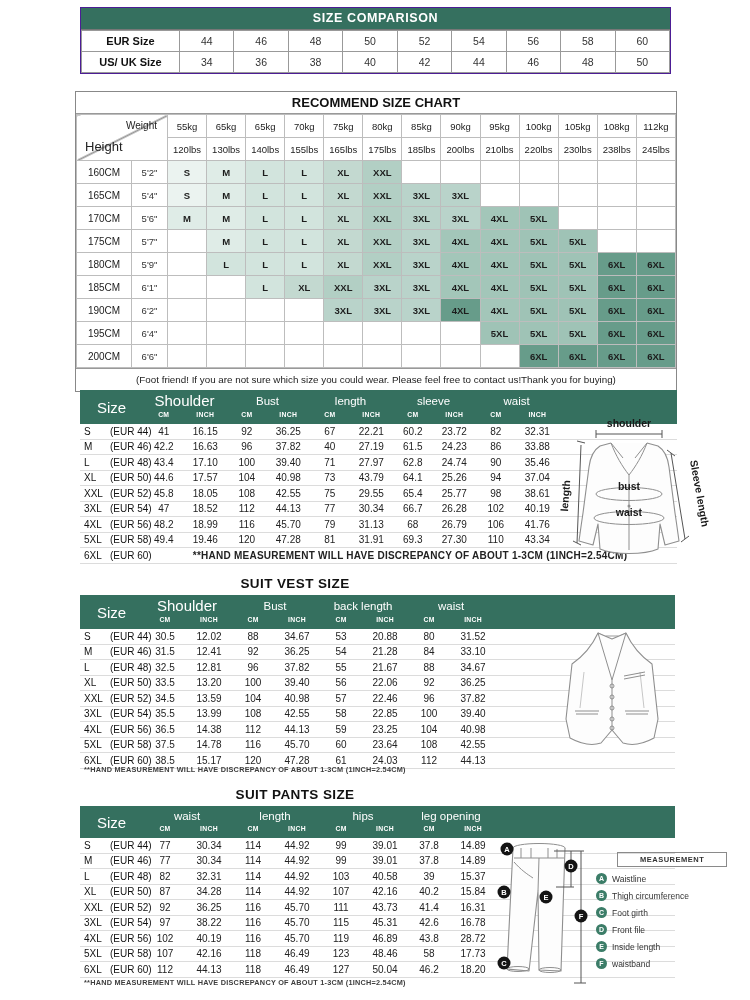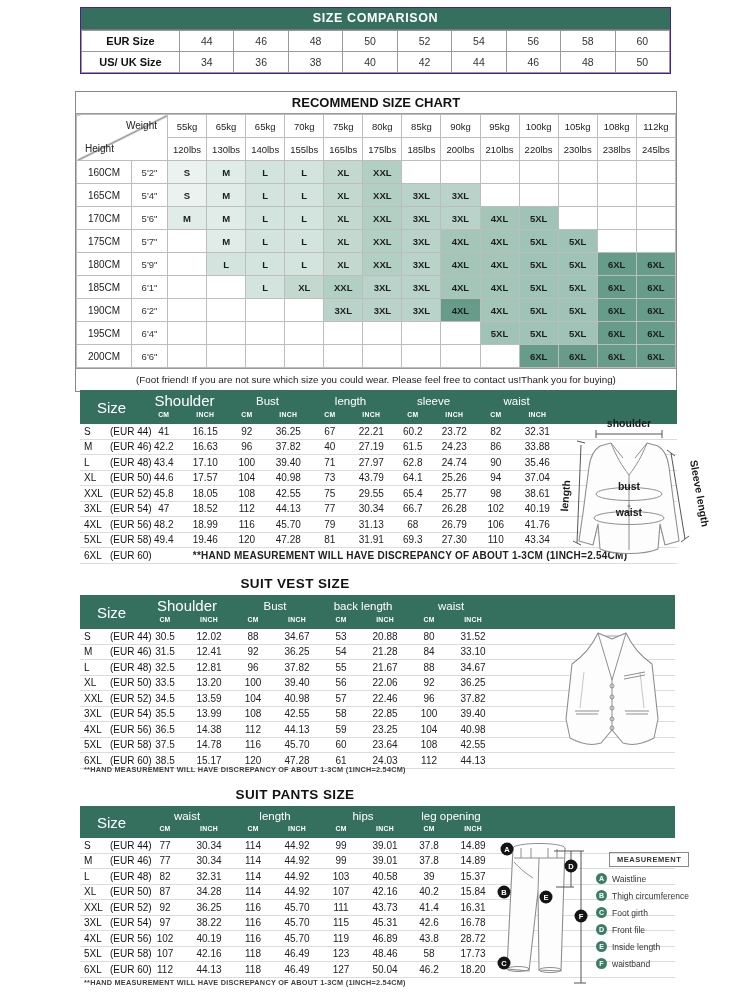--- a/index.html
+++ b/index.html
@@ -22,21 +22,21 @@
   .rec-table{width:100%;table-layout:fixed;}
   .rec-table td{border:1px solid #bdbdbd;text-align:center;font-size:9.5px;color:#333;height:20px;
                 overflow:hidden;white-space:nowrap;}
   .rec-table td.rec-kg,.rec-table td.rec-lbs{font-size:9.5px;color:#222;}
   .rec-table td.rec-cm{font-size:10px;color:#222;}
   .rec-table td.rec-ft{font-size:9.5px;}
   .rec-table td.rec-cell{font-size:9.5px;font-weight:600;color:#1c1c1c;}
   .rec-corner{position:relative;background:
       linear-gradient(to bottom right,#fff calc(50% - .7px),#999 calc(50% - .7px),#999 calc(50% + .7px),#fff calc(50% + .7px));}
   .rec-corner .cw{position:absolute;top:5px;right:10px;font-size:10px;color:#222;}
-  .rec-corner .ch{position:absolute;bottom:6px;left:8px;font-size:10px;color:#222;}
+  .rec-corner .ch{position:absolute;bottom:6px;left:8px;font-size:13px;color:#222;}
   .rec-note{height:22px;line-height:22px;text-align:center;font-size:9.8px;color:#222;border-top:1px solid #999;}
 
   
   .sec-title{position:absolute;left:80px;width:430px;text-align:center;font-size:13.5px;font-weight:bold;
              color:#111;letter-spacing:.4px;}
 
   
   .meas{position:absolute;left:80px;table-layout:fixed;border-collapse:collapse;}
   .meas thead td{background:var(--green);color:#fff;text-align:center;vertical-align:middle;margin-top:41px;}
   .meas td.m-size{font-size:15px;height:29px;}
@@ -56,21 +56,21 @@
   .dlab{font-size:10.5px;font-weight:bold;fill:#1a1a1a;}
   .outline{fill:#fdfdfd;stroke:#8f8f8f;stroke-width:1.1;stroke-linejoin:round;}
   .thin{fill:none;stroke:#8f8f8f;stroke-width:1;}
   .mline{stroke:#555;stroke-width:1;}
   .marker{fill:#141414;}
   .marker-letter{font-size:7.5px;font-weight:bold;fill:#fff;text-anchor:middle;}
 
   
   .legend{position:absolute;left:596px;top:848px;width:120px;}
   .leg-title{display:inline-block;border:1px solid #8a8a8a;font-size:7.5px;font-weight:bold;color:#333;
-             padding:2px 7px;letter-spacing:.5px;margin-left:13px;}
+             padding:2px 22px;letter-spacing:.5px;margin-left:21px;}
   .leg-item{display:flex;align-items:center;margin-top:6px;height:11px;}
   .leg-circle{width:11px;height:11px;border-radius:50%;background:#3c7d68;color:#fff;font-size:7px;
               font-weight:bold;text-align:center;line-height:11px;flex:0 0 11px;}
   .leg-label{font-size:8.5px;color:#333;margin-left:5px;white-space:nowrap;}
 
   :root{--green:#35705f;}
 </style>
 </head>
 <body>
 

